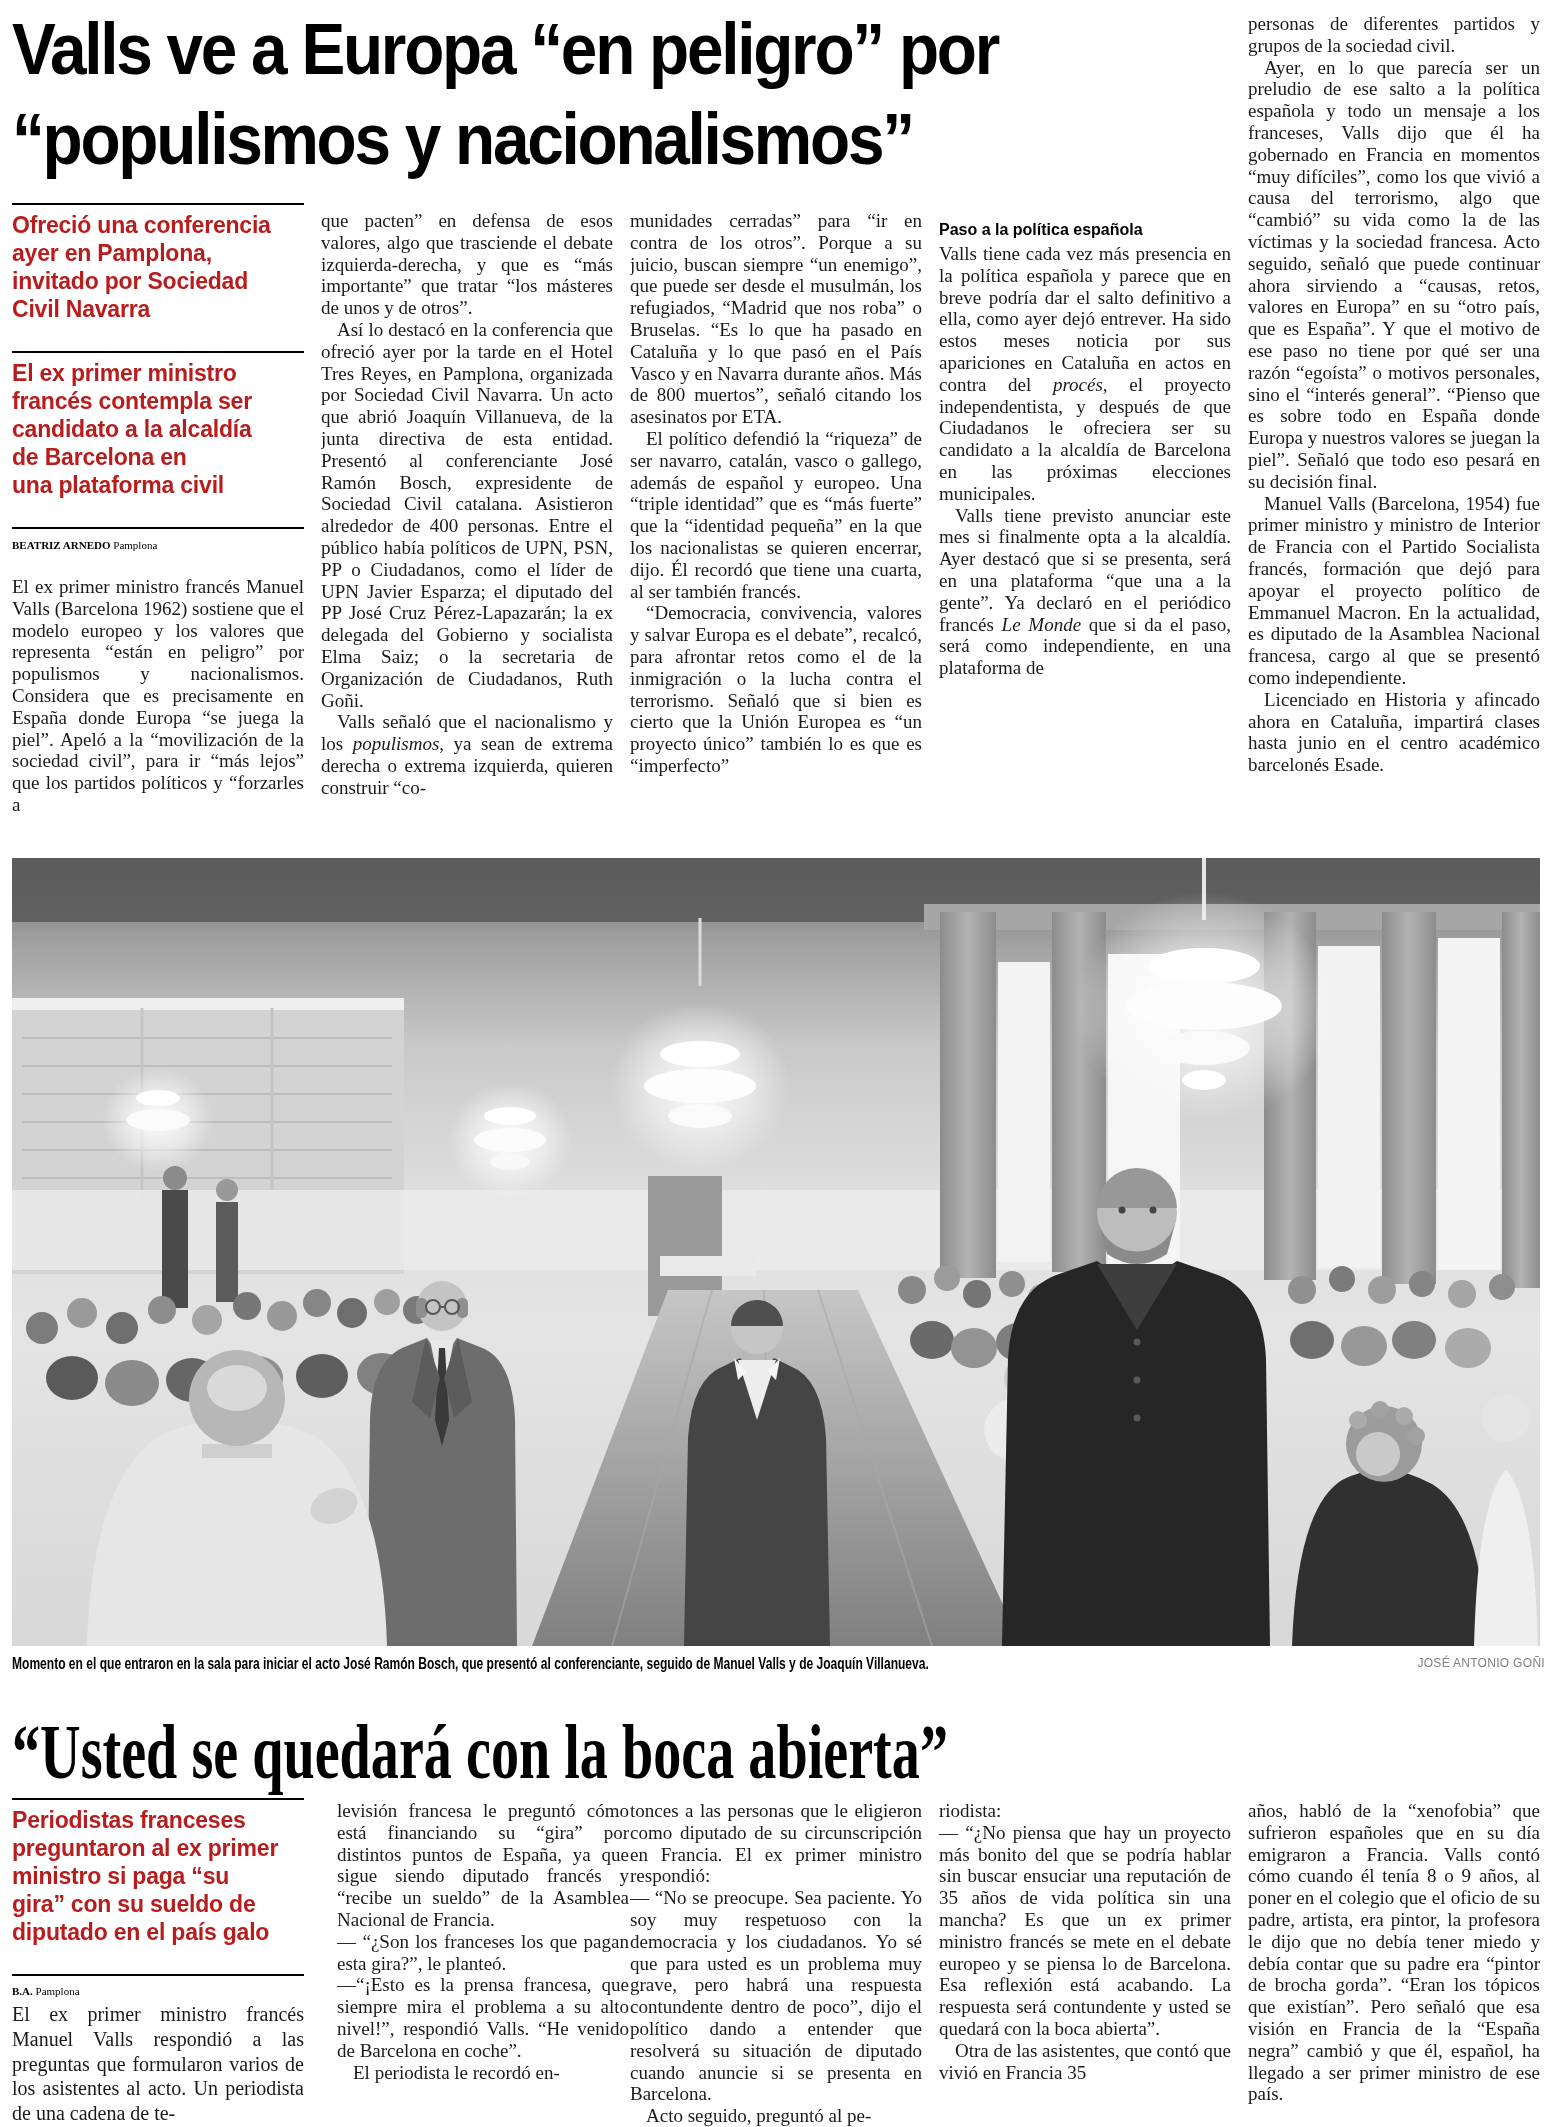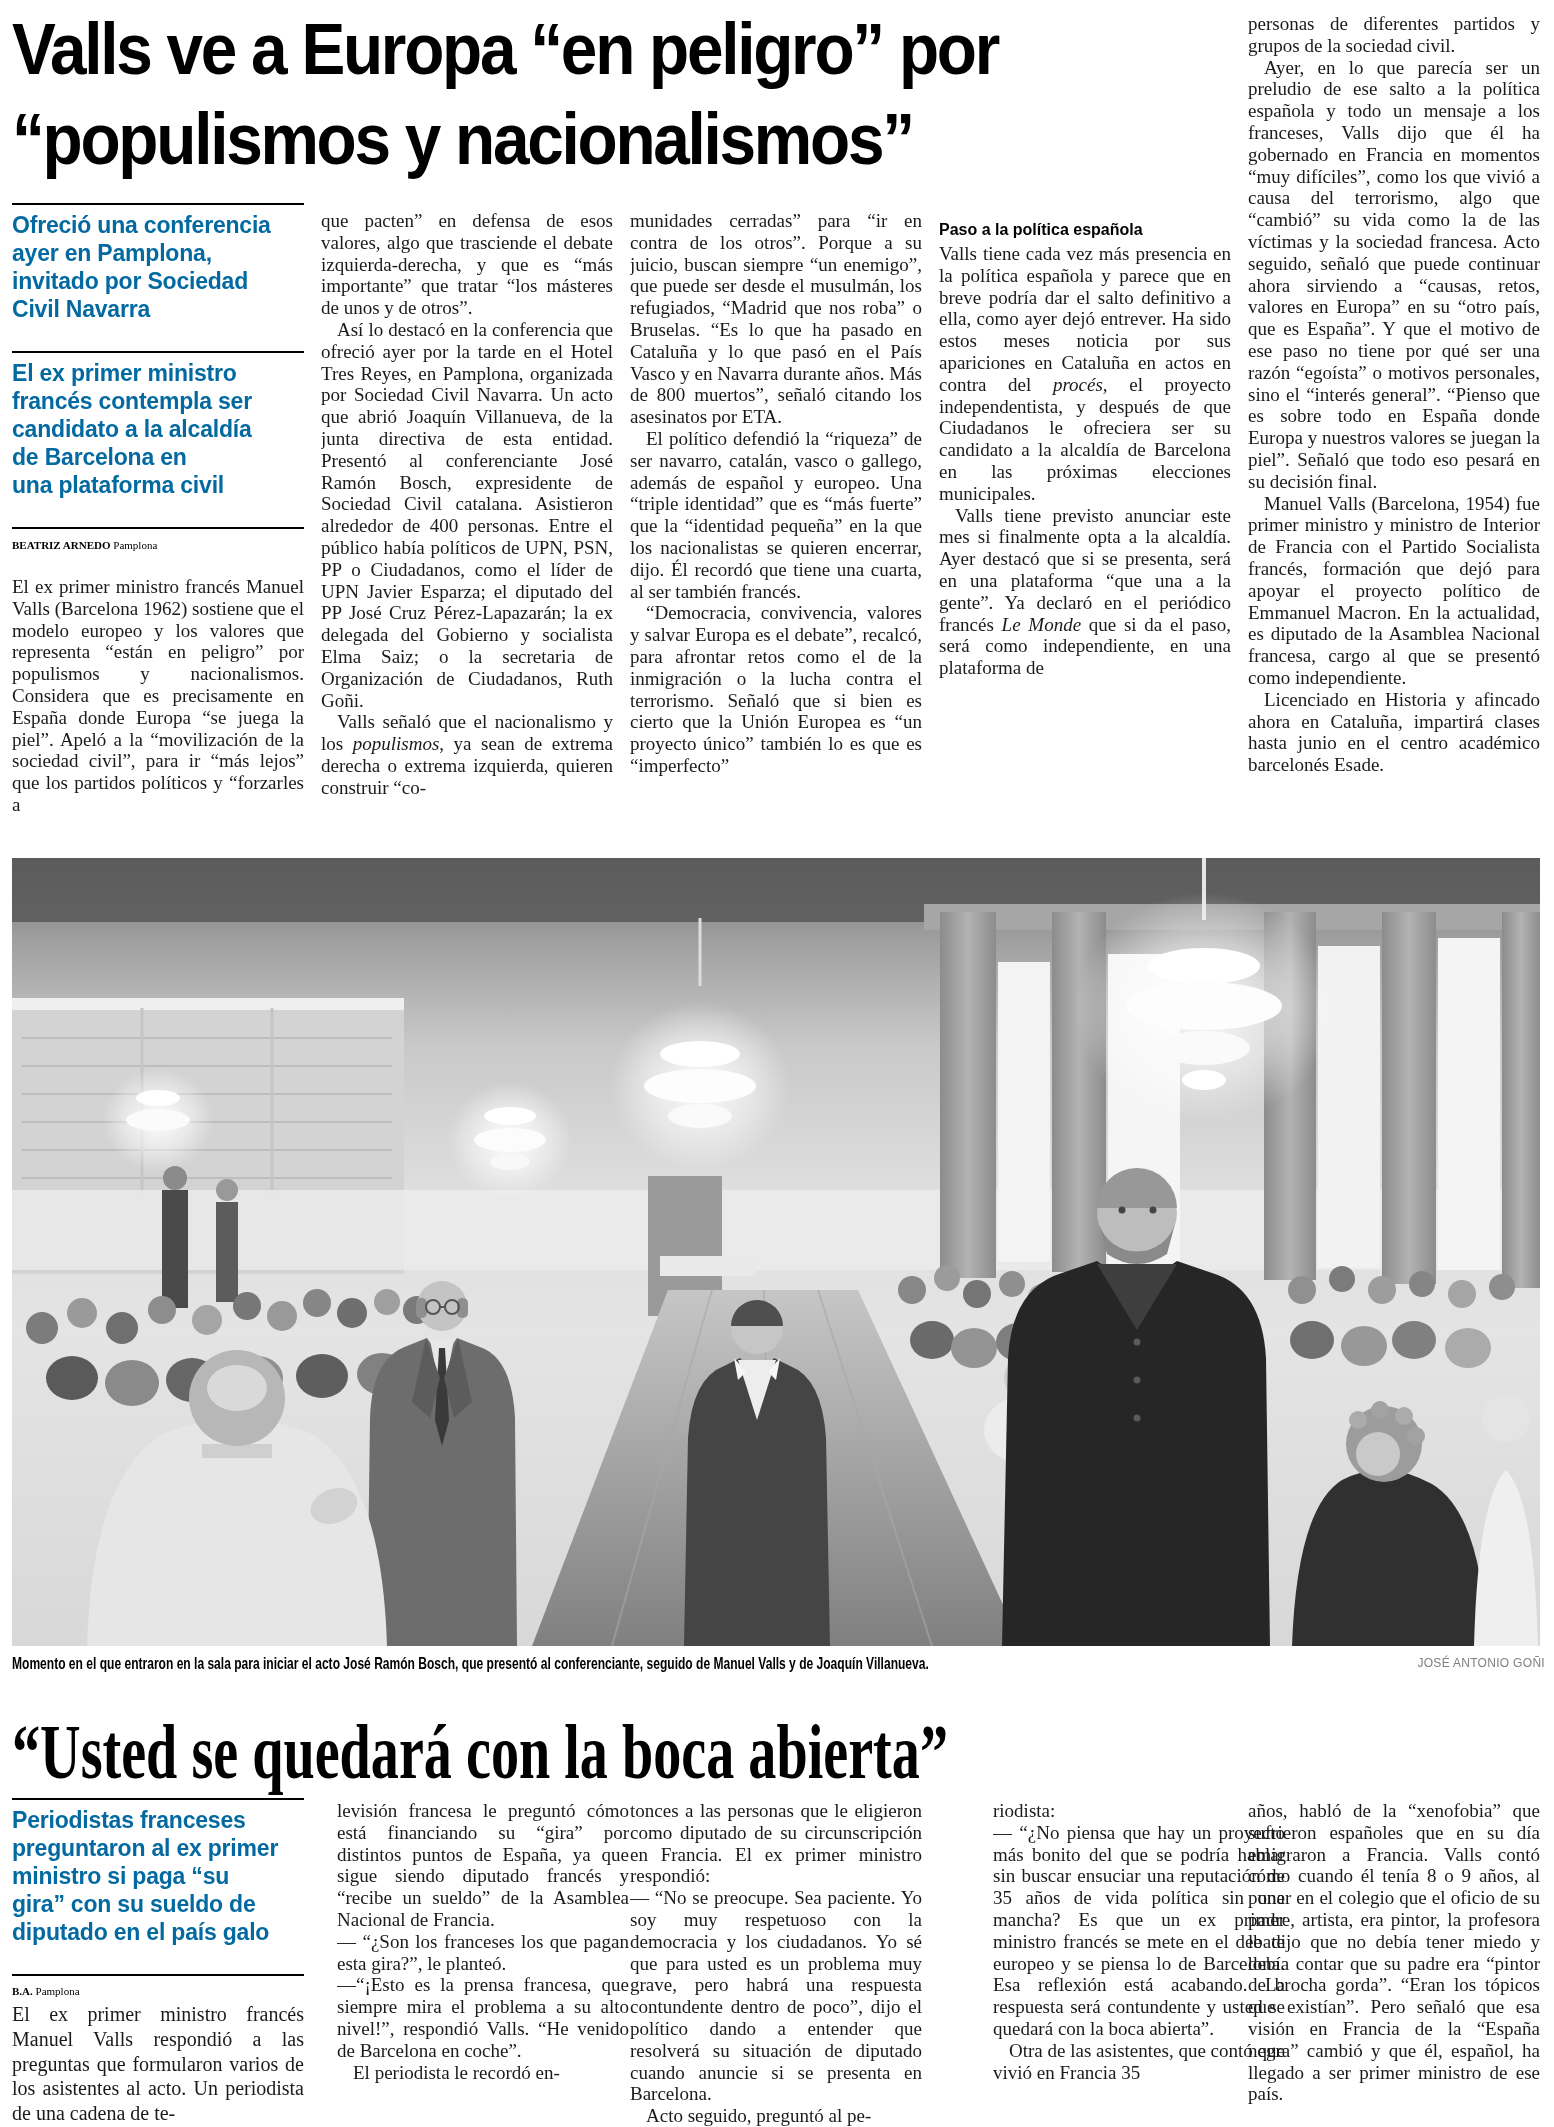--- a/index.html
+++ b/index.html
@@ -13,42 +13,42 @@
     white-space:pre-line;transform:scaleX(.90);transform-origin:0 0;}
   .headline2{left:12px;top:1706px;width:1500px;
     font-family:"Liberation Serif", serif;font-weight:700;
     font-size:78px;line-height:92px;color:#000;white-space:nowrap;
     transform:scaleX(.72);transform-origin:0 0;}
   
   .rule{left:12px;width:292px;border-top:2px solid #000;height:0;}
   
   .deck{left:12px;width:300px;font-family:"Liberation Sans", sans-serif;
     font-weight:700;font-size:23px;line-height:28px;letter-spacing:-.2px;
-    color:#0369a1;white-space:pre-line;}
+    color:#b91c1c;white-space:pre-line;}
   .byline{left:12px;width:300px;font-family:Liberation Serif, serif;
     font-size:11px;line-height:20px;color:#000;}
   .byline b{font-weight:700;}
   
   .col{width:292px;text-align:justify;font-size:19px;line-height:21.8px;
     overflow:hidden;}
   .col p{margin:0;}
   .col p.ind{text-indent:16px;}
   .col i{font-style:italic;}
   .subhead{font-family:"Liberation Sans", sans-serif;font-weight:700;
     font-size:16px;line-height:22px;color:#000;text-align:left;
     margin:9px 0 2px 0 !important;}
   .c1a1{left:12px;top:576px;height:272px;}
   .c2a1{left:321px;top:210px;height:636px;}
   .c3a1{left:630px;top:210px;height:636px;}
   .c4a1{left:939px;top:210px;height:636px;}
   .raila1{left:1248px;top:13px;height:834px;}
   .c1a2{left:12px;top:2002px;height:126px;font-size:20px;line-height:24.8px;}
   .c2a2{left:321px;top:1800px;height:327px;margin-left:16px;}
   .c3a2{left:630px;top:1800px;height:327px;}
-  .c4a2{left:993px;top:1800px;height:327px;}
+  .c4a2{left:939px;top:1800px;height:327px;}
   .raila2{left:1248px;top:1800px;height:327px;}
   
   .photo{left:12px;top:858px;width:1528px;height:788px;background:#cfcfcf;}
   .caption{left:12px;top:1653px;width:1800px;
     font-family:"Liberation Sans", sans-serif;font-weight:700;
     font-size:16.5px;line-height:20px;color:#000;
     transform:scaleX(.73);transform-origin:0 0;white-space:nowrap;}
   .credit{top:1656px;right:9px;width:220px;text-align:right;
     font-family:"Liberation Sans", sans-serif;font-size:12px;
     letter-spacing:.3px;color:#808080;}

